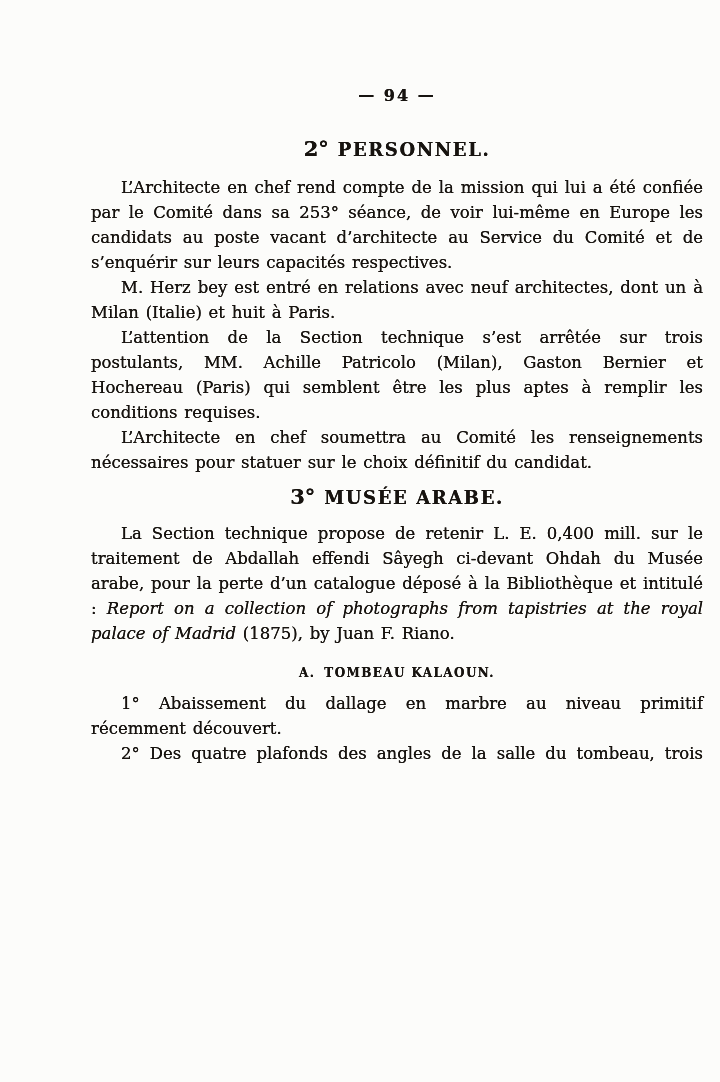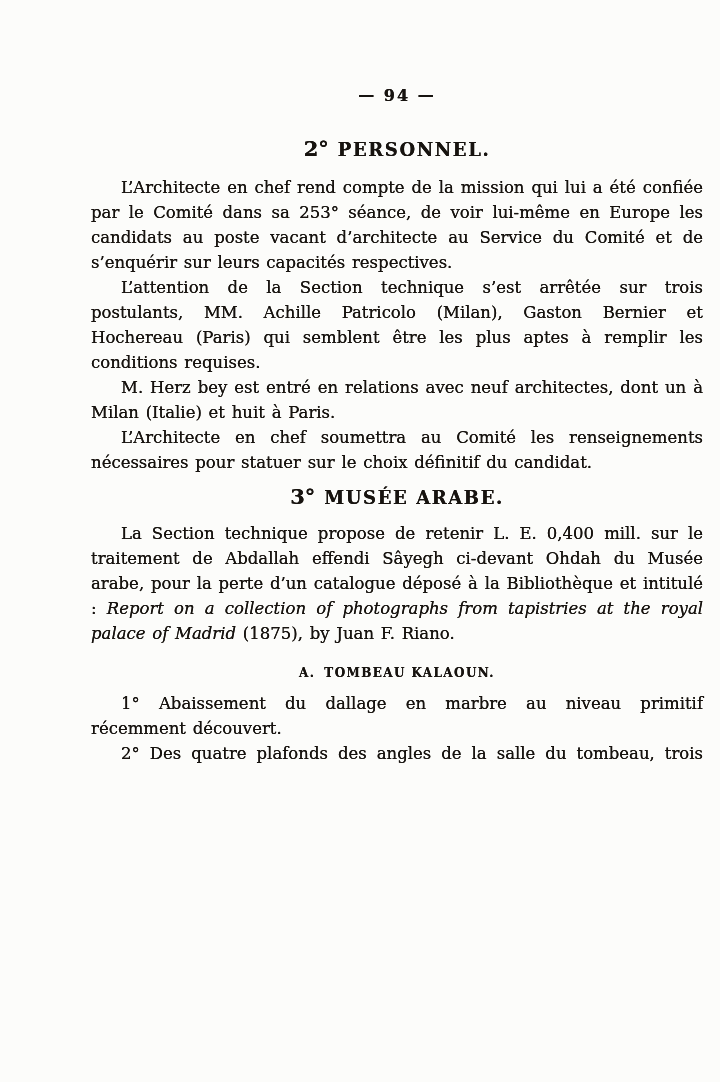--- a/index.html
+++ b/index.html
@@ -75,22 +75,22 @@
 </head>
 <body>
 
 <div class="page">
 
   <div class="page-number">— 94 —</div>
 
   <section>
     <h2 class="sec-head"><span class="num">2°</span><span class="title">PERSONNEL.</span></h2>
     <p class="para">L’Architecte en chef rend compte de la mission qui lui a été confiée par le Comité dans sa 253° séance, de voir lui-même en Europe les candidats au poste vacant d’architecte au Service du Comité et de s’enquérir sur leurs capacités respectives.</p>
+    <p class="para">M. Herz bey est entré en relations avec neuf architectes, dont un à Milan (Italie) et huit à Paris.</p>
     <p class="para">L’attention de la Section technique s’est arrêtée sur trois postulants, MM. Achille Patricolo (Milan), Gaston Bernier et Hochereau (Paris) qui semblent être les plus aptes à remplir les conditions requises.</p>
-    <p class="para">M. Herz bey est entré en relations avec neuf architectes, dont un à Milan (Italie) et huit à Paris.</p>
     <p class="para">L’Architecte en chef soumettra au Comité les renseignements nécessaires pour statuer sur le choix définitif du candidat.</p>
   </section>
 
   <section>
     <h2 class="sec-head musee"><span class="num">3°</span><span class="title">MUSÉE ARABE.</span></h2>
     <p class="para"><span>La Section technique propose de retenir L. E. 0,400 mill. sur le traitement de Abdallah effendi Sâyegh ci-devant Ohdah du Musée arabe, pour la perte d’un catalogue déposé à la Bibliothèque et intitulé : </span><span class="ital">Report on a collection of photographs from tapistries at the royal palace of Madrid</span><span> (1875), by Juan F. Riano.</span></p>
   </section>
 
   <section>
 

